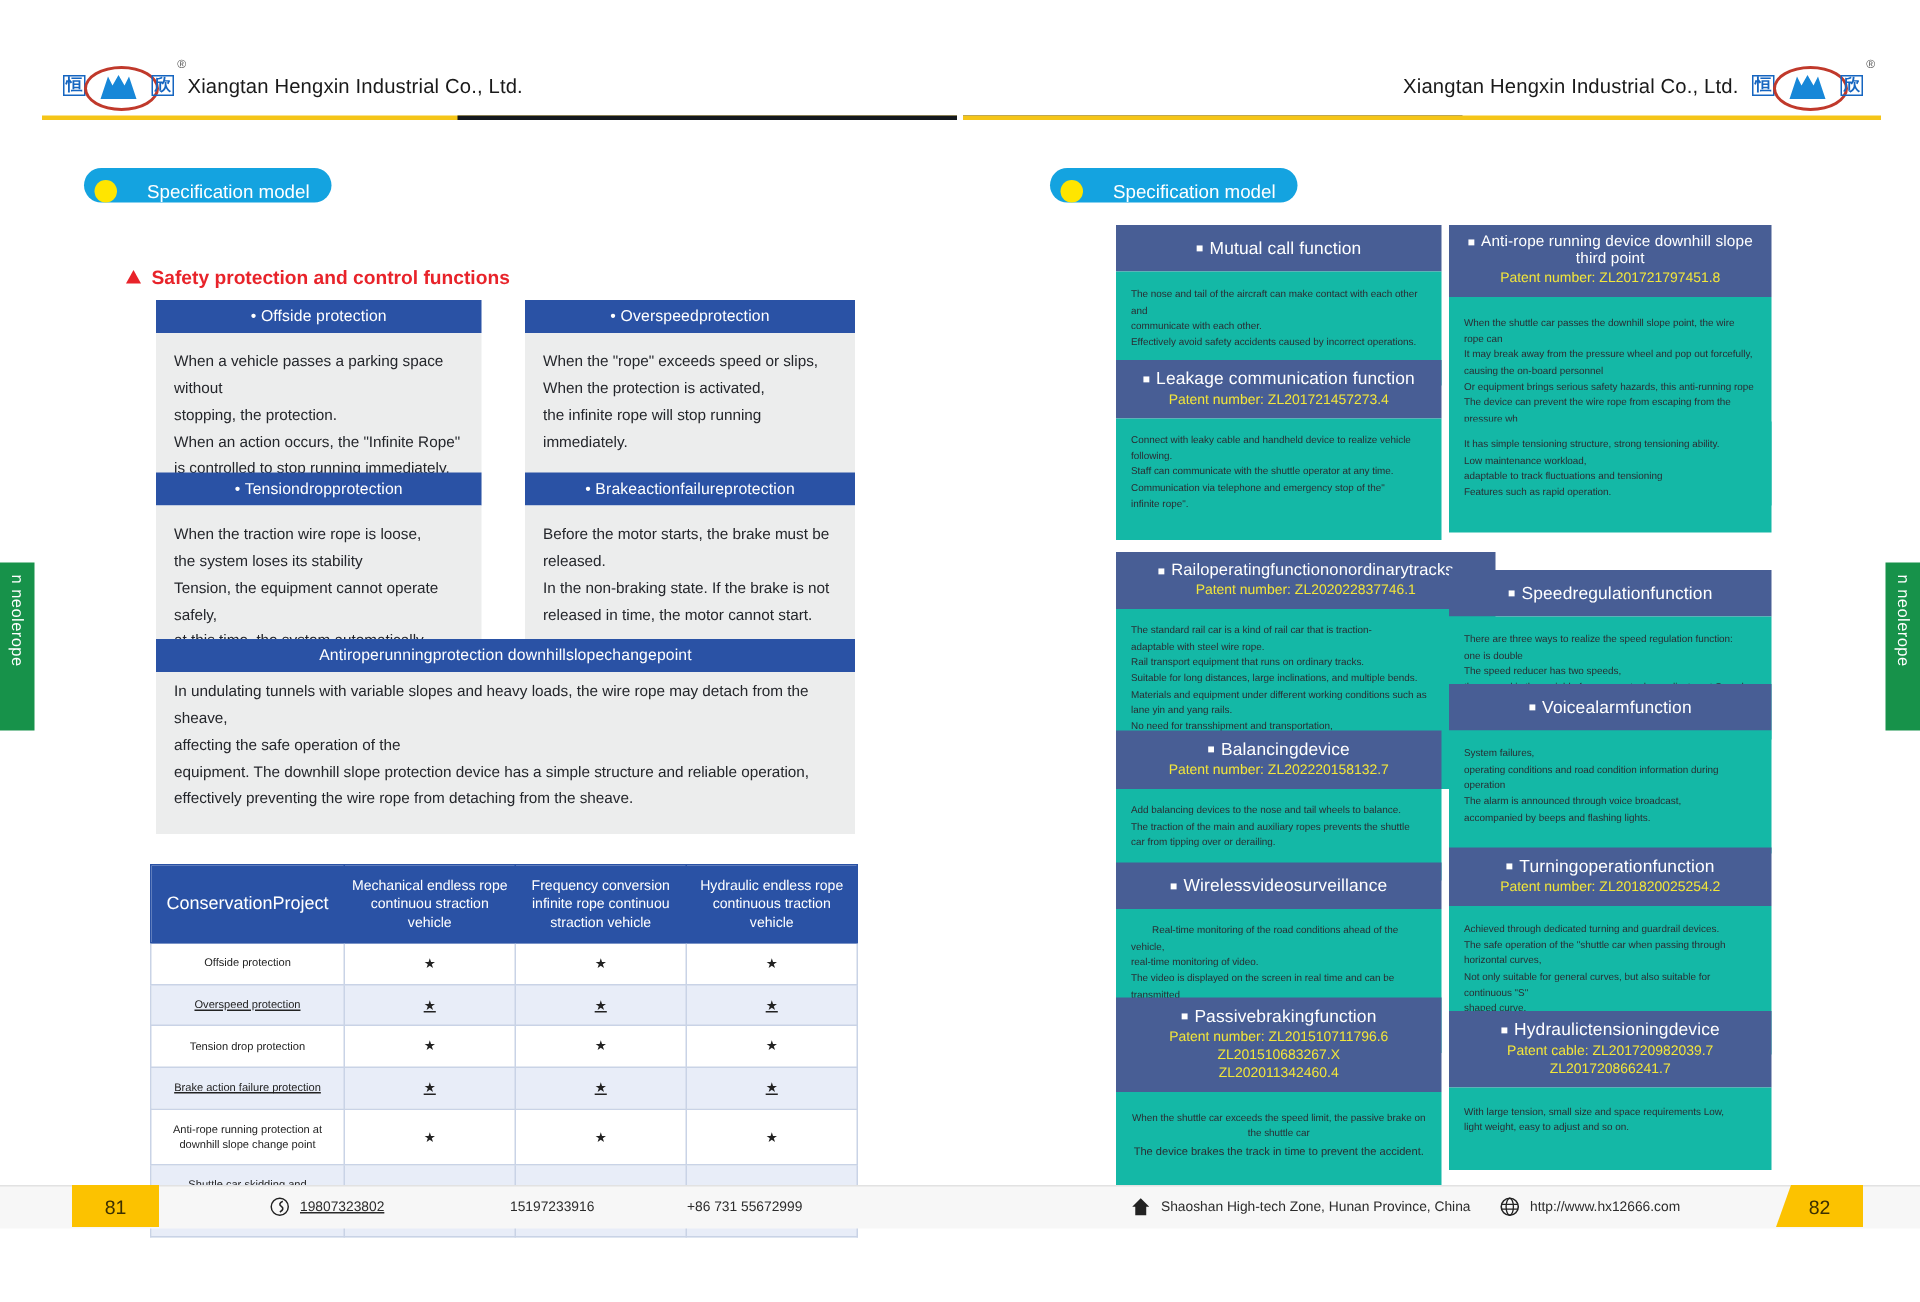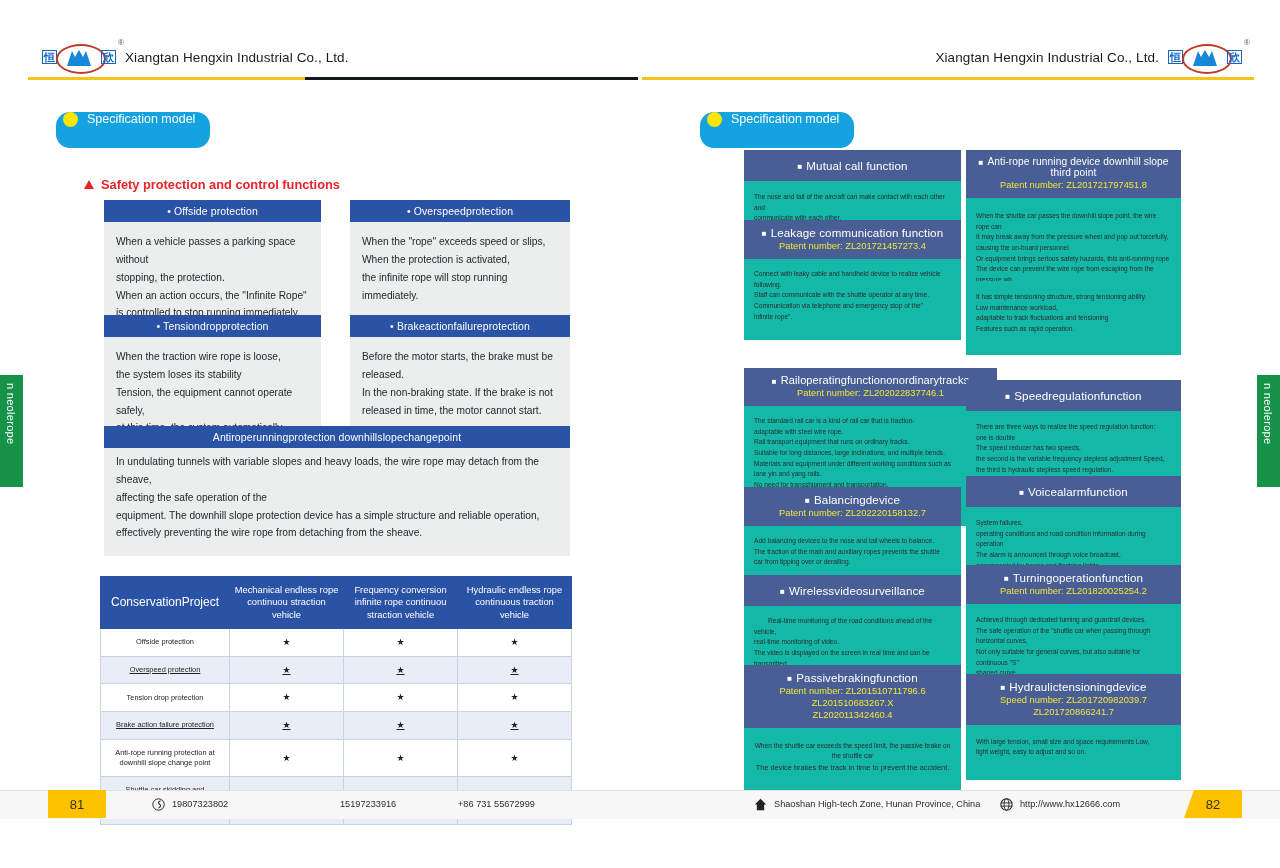--- a/index.html
+++ b/index.html
@@ -34,22 +34,22 @@
   .sidetab span{
     display:block;white-space:nowrap;font-size:11px;
     transform:rotate(90deg);transform-origin:left top;
     position:absolute;left:17px;top:8px;letter-spacing:.3px;
   }
   .sidetab.left{left:0;top:375px;}
   .sidetab.right{right:0;top:375px;}
 
   
   .pill{
-    position:absolute;height:36px;border-radius:14px;background:#14a3e0;
-    display:flex;align-items:flex-start;padding:0 15px 0 7px;gap:9px;
+    position:absolute;height:23px;border-radius:14px;background:#14a3e0;
+    display:flex;align-items:flex-end;padding:0 15px 0 7px;gap:20px;
   }
   .pill .dot{width:15px;height:15px;border-radius:50%;background:#ffe500;flex:none;}
   .pill .txt{color:#fff;font-size:12.5px;white-space:nowrap;}
 
   
   .sec-head{position:absolute;display:flex;align-items:center;gap:7px;color:#e8232a;font-size:12.8px;font-weight:bold;}
   .tri{width:0;height:0;border-left:5px solid transparent;border-right:5px solid transparent;border-bottom:9px solid #e8232a;}
 
   
   .card{position:absolute;}
@@ -255,21 +255,21 @@
     <div class="ph" style="padding:9px 5px;">
       <div class="t"><span class="sq">■</span><span>Mutual call function</span></div>
     </div>
     <div class="pb" style="padding:11px 10px 22px;">
       <p>The nose and tail of the aircraft can make contact with each other and</p>
       <p>communicate with each other.</p>
       <p>Effectively avoid safety accidents caused by incorrect operations.</p>
     </div>
   </div>
 
-  <div class="panel" style="left:744px;top:220px;width:217px;">
+  <div class="panel" style="left:744px;top:240px;width:217px;">
     <div class="ph">
       <div class="t"><span class="sq">■</span><span>Leakage communication function</span></div>
       <div class="pn">Patent number: ZL201721457273.4</div>
     </div>
     <div class="pb" style="padding:10px 10px 18px;">
       <p>Connect with leaky cable and handheld device to realize vehicle</p>
       <p>following.</p>
       <p>Staff can communicate with the shuttle operator at any time.</p>
       <p>Communication via telephone and emergency stop of the"</p>
       <p>infinite rope".</p>
@@ -362,21 +362,21 @@
     </div>
     <div class="pb" style="padding:11px 10px 18px;">
       <p>There are three ways to realize the speed regulation function:</p>
       <p>one is double</p>
       <p>The speed reducer has two speeds,</p>
       <p>the second is the variable frequency stepless adjustment Speed,</p>
       <p>the third is hydraulic stepless speed regulation.</p>
     </div>
   </div>
 
-  <div class="panel" style="left:966px;top:476px;width:215px;">
+  <div class="panel" style="left:966px;top:456px;width:215px;">
     <div class="ph" style="padding:9px 5px;">
       <div class="t"><span class="sq">■</span><span>Voicealarmfunction</span></div>
     </div>
     <div class="pb" style="padding:11px 10px 18px;">
       <p>System failures,</p>
       <p>operating conditions and road condition information during operation</p>
       <p>The alarm is announced through voice broadcast,</p>
       <p>accompanied by beeps and flashing lights.</p>
     </div>
   </div>
@@ -390,35 +390,35 @@
       <p>Achieved through dedicated turning and guardrail devices.</p>
       <p>The safe operation of the "shuttle car when passing through horizontal curves,</p>
       <p>Not only suitable for general curves, but also suitable for continuous "S"</p>
       <p>shaped curve.</p>
     </div>
   </div>
 
   <div class="panel" style="left:966px;top:674px;width:215px;">
     <div class="ph">
       <div class="t"><span class="sq">■</span><span>Hydraulictensioningdevice</span></div>
-      <div class="pn" style="white-space:pre-line;">Speed number: ZL201720982039.7
+      <div class="pn" style="white-space:pre-line;">Patent cable: ZL201720982039.7
 ZL201720866241.7</div>
     </div>
     <div class="pb" style="padding:12px 10px 22px;">
       <p>With large tension, small size and space requirements Low,</p>
       <p>light weight, easy to adjust and so on.</p>
     </div>
   </div>
 
   <div class="footer"></div>
 
   <div class="pg l">81</div>
   <div class="pg r">82</div>
 
-  <div class="fitem" style="left:152px;">
+  <div class="fitem" style="left:180px;text-decoration:underline;">
     <svg class="ic" viewBox="0 0 16 16">
       <circle cx="8" cy="8" r="7" fill="none" stroke="#222" stroke-width="1.2"></circle>
       <path d="M10.5 3.5c-3 1.2-3 3 -1.2 4.2c1.8 1.2 1.8 3 -1.2 4.6" fill="none" stroke="#222" stroke-width="1.3"></path>
     </svg>
     <span>19807323802</span>
   </div>
 
   <div class="fitem" style="left:340px;">
     <span>15197233916</span>
   </div>

